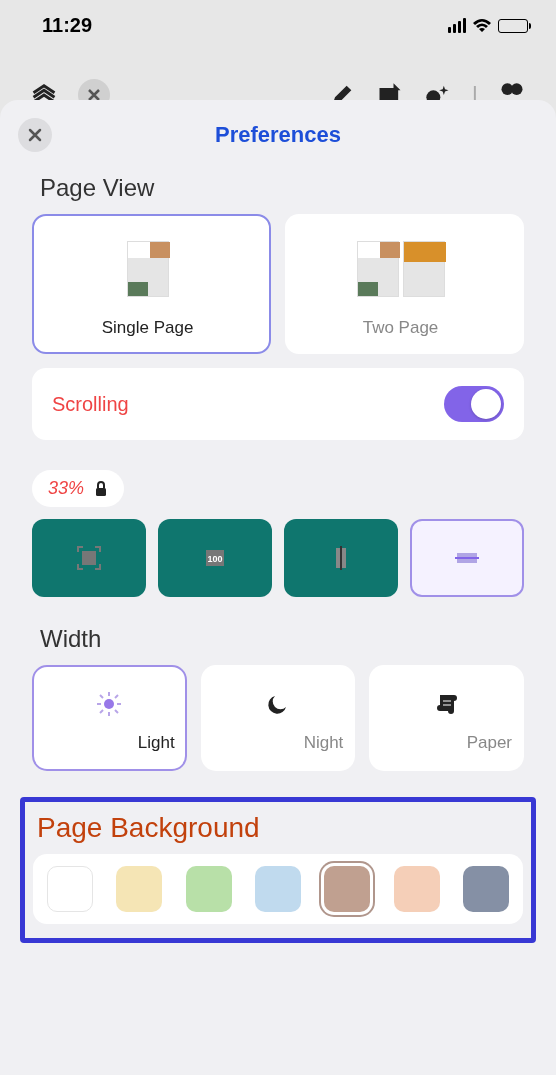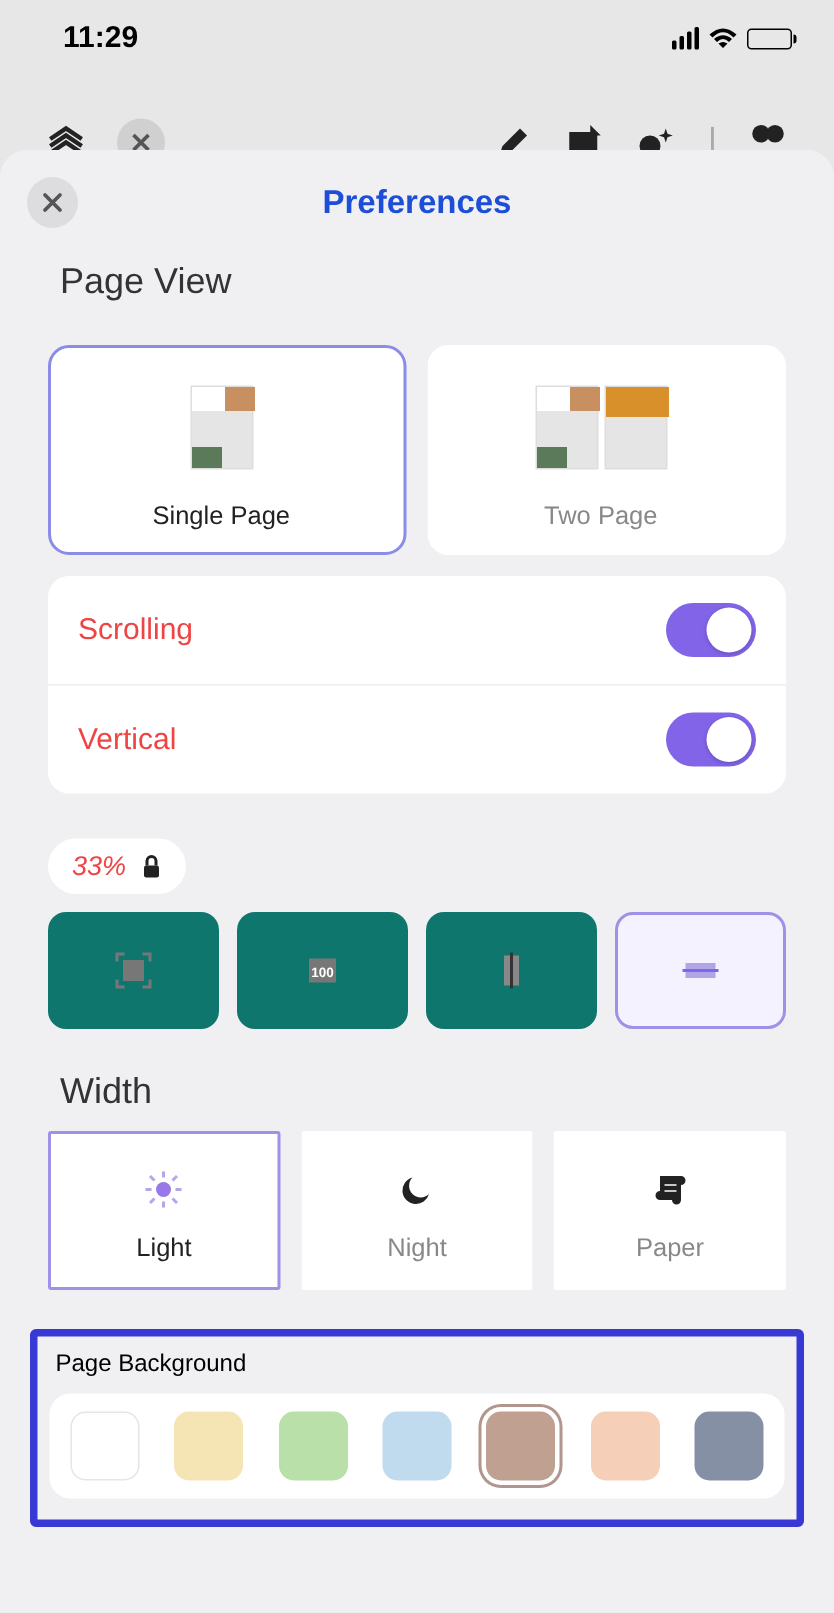--- a/index.html
+++ b/index.html
@@ -88,21 +88,20 @@
       padding: 0 32px;
     }
     .view-card {
       flex: 1;
       background: #fff;
       border-radius: 14px;
       padding: 14px 10px 14px 2px;
       text-align: center;
       border: 2px solid transparent;
       cursor: pointer;
-      margin-top: 16px;
     }
     .view-card.selected { border-color: #8b8be8; }
     .view-card .thumb {
       height: 78px;
       display: flex;
       justify-content: center;
       align-items: center;
       gap: 4px;
       margin-bottom: 10px;
     }
@@ -190,38 +189,38 @@
     .zoom-ico { width:28px; height:28px; }
     
     .theme-row {
       display: flex;
       gap: 14px;
       padding: 0 32px;
     }
     .theme-card {
       flex: 1;
       background: #fff;
-      border-radius: 2px;
+      border-radius: 15px;
       padding: 22px 10px 16px 10px;
-      text-align: center;
+      text-align: right;
       border: 2px solid transparent;
       cursor: pointer;
     }
     .theme-card.selected { border-color: #a090e8; }
     .theme-ico { height: 30px; display:flex; align-items:center; justify-content:center; margin-bottom:14px;}
     .theme-label { font-size: 17px; color: #888; }
     .theme-card.selected .theme-label { color: #222; }
     
     .bg-section {
       margin: 26px 20px 0 20px;
       border: 5px solid #3838d4;
       border-radius: 4px;
       padding: 10px 8px 14px 8px;
     }
-    .bg-label { font-size: 16px; color: #000000; padding: 0 4px 10px 4px;}
+    .bg-label { font-size: 28px; color: #c2410c; padding: 0 4px 10px 4px;}
     .swatch-row {
       display: flex;
       gap: 16px;
       background: #fff;
       border-radius: 14px;
       padding: 12px 14px;
       justify-content: space-between;
     }
     .swatch {
       width: 46px; height: 46px;
@@ -304,24 +303,20 @@
           <div class="mini-page"></div>
           <div class="mini-page orange"></div>
         </div>
       <div class="view-card-label">Two Page</div>
     </div>
   </div>
 
   <div class="toggle-list">
     <div class="toggle-row">
       <span class="toggle-label">Scrolling</span>
-      <div class="toggle"></div>
-    </div>
-    <div class="toggle-row">
-      <span class="toggle-label">Vertical</span>
       <div class="toggle"></div>
     </div>
   </div>
 
   <div class="zoom-header">
     <div class="zoom-pill">
       <span>33%</span>
       <svg class="lock-icon" viewBox="0 0 14 16">
           <rect x="2" y="7" width="10" height="8" rx="1.5" fill="#222"></rect>
           <path d="M4 7 V4 a3 3 0 0 1 6 0 V7" stroke="#222" stroke-width="2" fill="none"></path>

